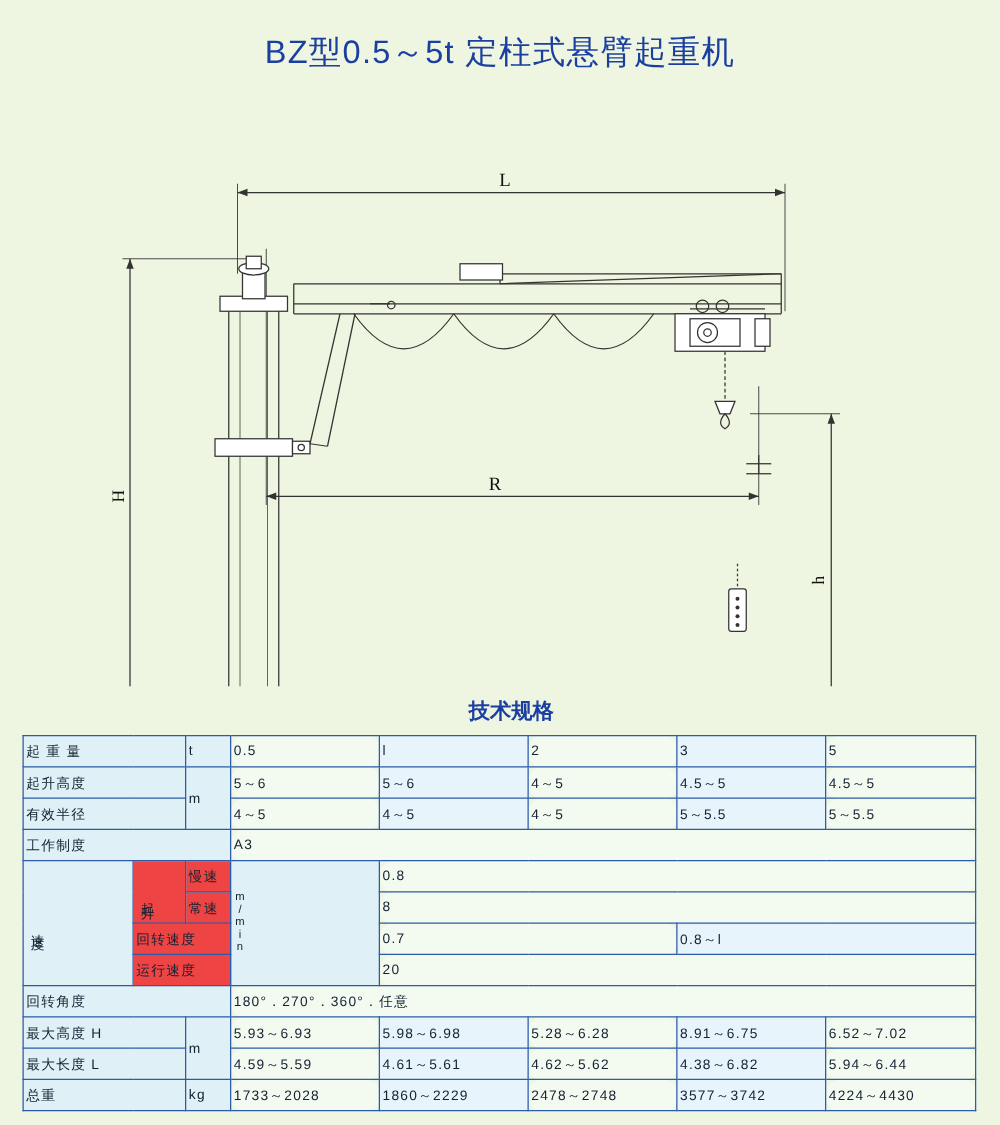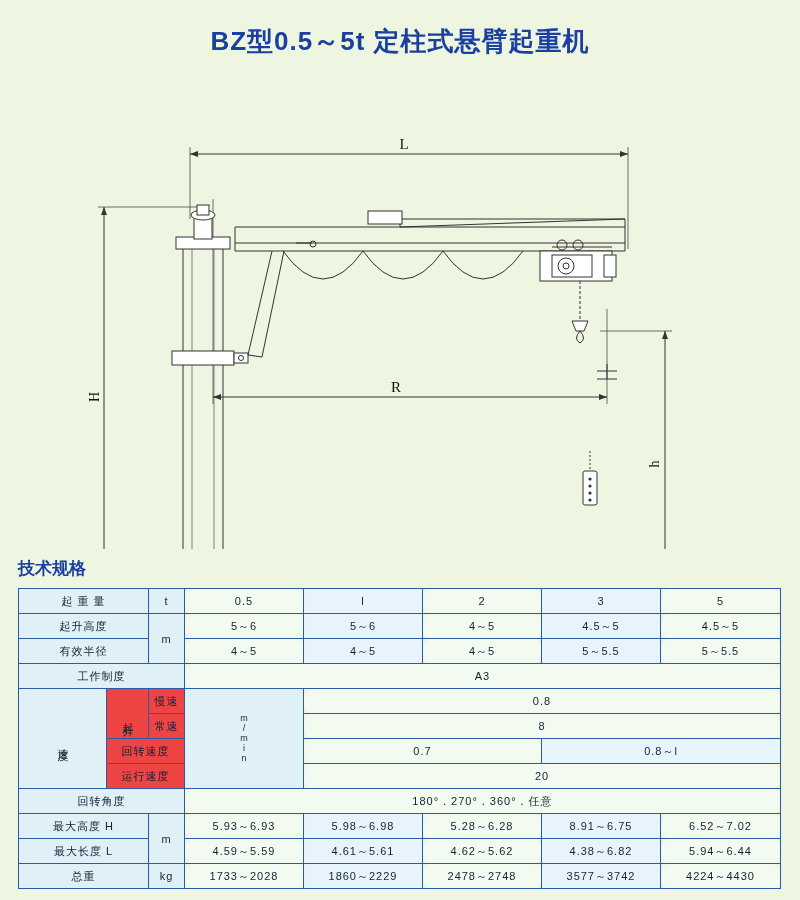--- a/index.html
+++ b/index.html
@@ -6,49 +6,50 @@
   body{
     width:800px;height:900px;
     background:#eef5e0;
     font-family:"Liberation Sans","DejaVu Sans",sans-serif;
     position:relative;
     overflow:hidden;
   }
   .title{
     text-align:center;
     color:#1a3fa0;
-    font-weight:bold;
+    font-weight:normal;
     font-size:26px;
     letter-spacing:1px;
     padding-top:24px;
     margin:0;
   }
   .diagram{
     position:relative;
     width:800px;
     height:490px;
   }
   .diagram svg{display:block;}
   .section-title{
     color:#1a3fa0;
     font-weight:bold;
     font-size:17px;
     margin:8px 0 8px 18px;
+    text-align:center;
   }
   table.spec{
     border-collapse:collapse;
     width:762px;
     margin-left:18px;
     font-size:11px;
     color:#123;
     table-layout:fixed;
   }
   table.spec td{
     border:1px solid #2b5ba8;
-    text-align:center;
+    text-align:left;
     height:22px;
     padding:1px 2px;
     letter-spacing:1px;
     margin-top:18px;
   }
   .lbl{ background:#dff0f7; width:130px;}
   .lbl2{ background:#ef4444;}
   .unit{ background:#dff0f7; width:36px;}
   .val{ background:#f3faf0;border-radius:10px;}
   .valb{ background:#e8f4fb;}

